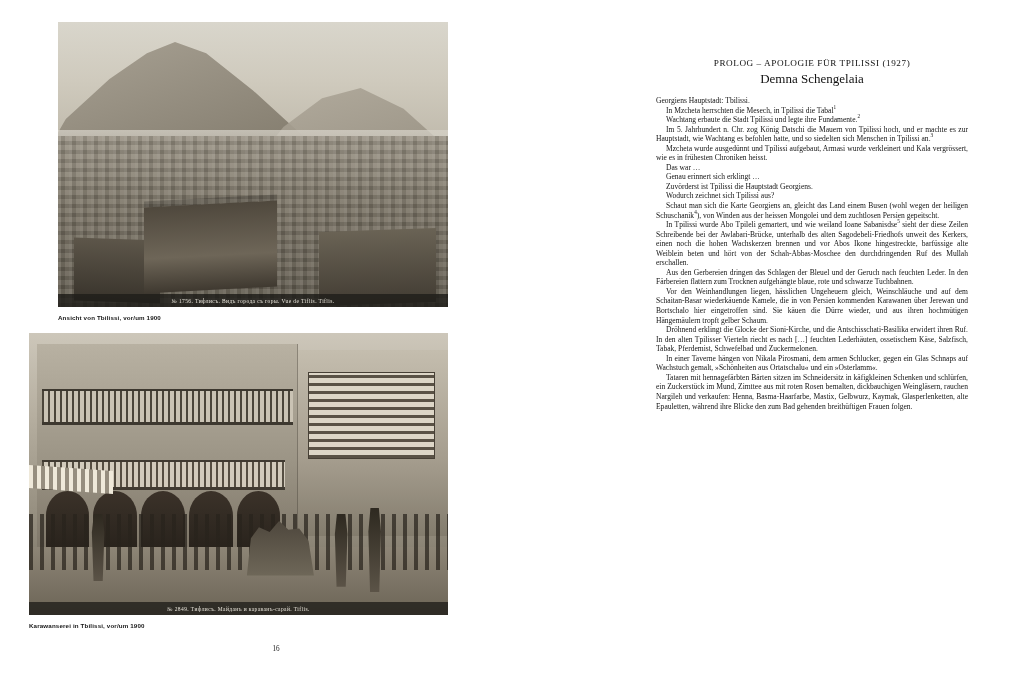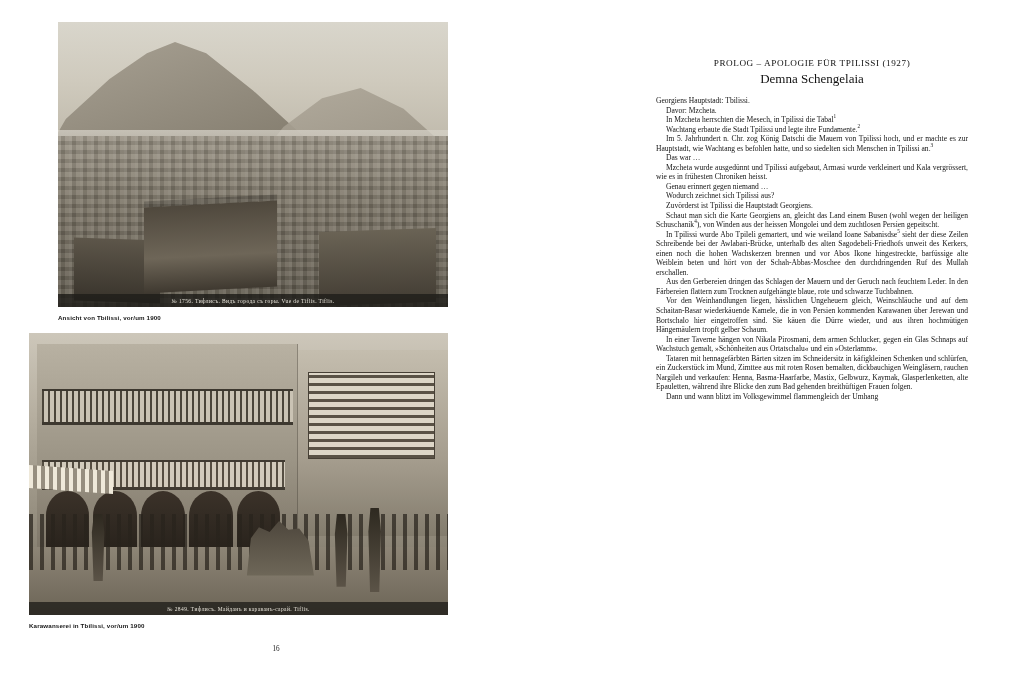--- a/index.html
+++ b/index.html
@@ -305,33 +305,32 @@
 
   <div class="page-right">
 
     <header class="chapter-head">
       <div class="chapter-title">Prolog – Apologie für Tpilissi (1927)</div>
       <div class="chapter-author">Demna Schengelaia</div>
     </header>
 
     <div class="body-col">
         <p class="noindent">Georgiens Hauptstadt: Tbilissi.</p>
-        <p>Davor: Mzcheta.</p>
         <p>In Mzcheta herrschten die Mesech, in Tpilissi die Tabal<sup>1</sup></p>
         <p>Wachtang erbaute die Stadt Tpilissi und legte ihre Fundamente.<sup>2</sup></p>
         <p>Im 5. Jahrhundert n. Chr. zog König Datschi die Mauern von Tpilissi hoch, und er machte es zur Hauptstadt, wie Wachtang es befohlen hatte, und so siedelten sich Menschen in Tpilissi an.<sup>3</sup></p>
+        <p>Mzcheta wurde ausgedünnt und Tpilissi aufgebaut, Armasi wurde verkleinert und Kala vergrössert, wie es in frühesten Chroniken heisst.</p>
         <p>Das war …</p>
-        <p>Mzcheta wurde ausgedünnt und Tpilissi aufgebaut, Armasi wurde verkleinert und Kala vergrössert, wie es in frühesten Chroniken heisst.</p>
-        <p>Genau erinnert gegen niemand …</p>
+        <p>Genau erinnert sich erklingt …</p>
+        <p>Zuvörderst ist Tpilissi die Hauptstadt Georgiens.</p>
         <p>Wodurch zeichnet sich Tpilissi aus?</p>
-        <p>Zuvörderst ist Tpilissi die Hauptstadt Georgiens.</p>
         <p>Schaut man sich die Karte Georgiens an, gleicht das Land einem Busen (wohl wegen der heiligen Schuschanik<sup>4</sup>), von Winden aus der heissen Mongolei und dem zuchtlosen Persien gepeitscht.</p>
         <p>In Tpilissi wurde Abo Tpileli gemartert, und wie weiland Ioane Sabanisdse<sup>5</sup> sieht der diese Zeilen Schreibende bei der Awlabari-Brücke, unterhalb des alten Sagodebeli-Friedhofs unweit des Kerkers, einen noch die hohen Wachskerzen brennen und vor Abos Ikone hingestreckte, barfüssige alte Weiblein beten und hört von der Schah-Abbas-Moschee den durchdringenden Ruf des Mullah erschallen.</p>
-        <p>Aus den Gerbereien dringen das Schlagen der Mauern und der Geruch nach feuchtem Leder. In den Färbereien flattern zum Trocknen aufgehängte blaue, rote und schwarze Tuchbahnen.</p>
+        <p>Aus den Gerbereien dringen das Schlagen der Bleuel und der Geruch nach feuchten Leder. In den Färbereien flattern zum Trocknen aufgehängte blaue, rote und schwarze Tuchbahnen.</p>
         <p>Vor den Weinhandlungen liegen, hässlichen Ungeheuern gleich, Weinschläuche und auf dem Schaitan-Basar wiederkäuende Kamele, die in von Persien kommenden Karawanen über Jerewan und Bortschalo hier eingetroffen sind. Sie käuen die Dürre wieder, und aus ihren hochmütigen Hängemäulern tropft gelber Schaum.</p>
+        <p>Dröhnend erklingt die Glocke der Sioni-Kirche, und die Antschisschati-Basilika erwidert ihren Ruf. In den alten Tpilisser Vierteln riecht es nach […] feuchten Lederhäuten, ossetischem Käse, Salzfisch, Tabak, Pferdemist, Schwefelbad und Zuckermelonen.</p>
         <p>In einer Taverne hängen von Nikala Pirosmani, dem armen Schlucker, gegen ein Glas Schnaps auf Wachstuch gemalt, »Schönheiten aus Ortatschalu« und ein »Osterlamm«.</p>
         <p>Tataren mit hennagefärbten Bärten sitzen im Schneidersitz in käfigkleinen Schenken und schlürfen, ein Zuckerstück im Mund, Zimttee aus mit roten Rosen bemalten, dickbauchigen Weingläsern, rauchen Nargileh und verkaufen: Henna, Basma-Haarfarbe, Mastix, Gelbwurz, Kaymak, Glasperlenketten, alte Epauletten, während ihre Blicke den zum Bad gehenden breithüftigen Frauen folgen.</p>
-        <p>Dann und wann blitzt im Volksgewimmel flammengleich der Umhang</p>
       </div>
 
   </div>
 
 </div>
 
 </body></html>

